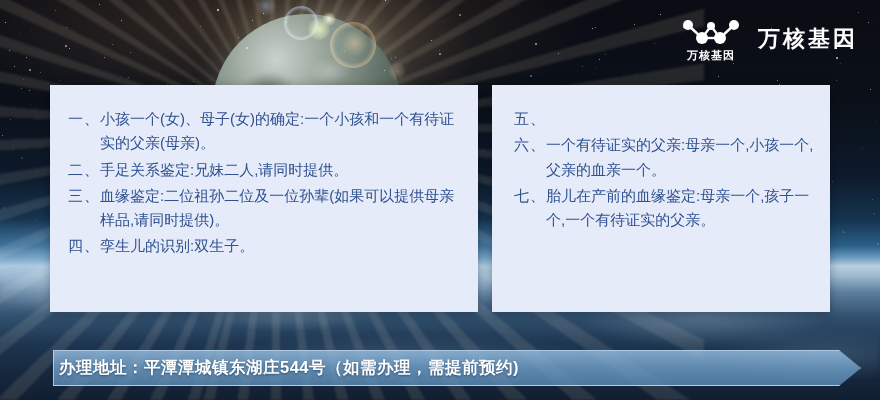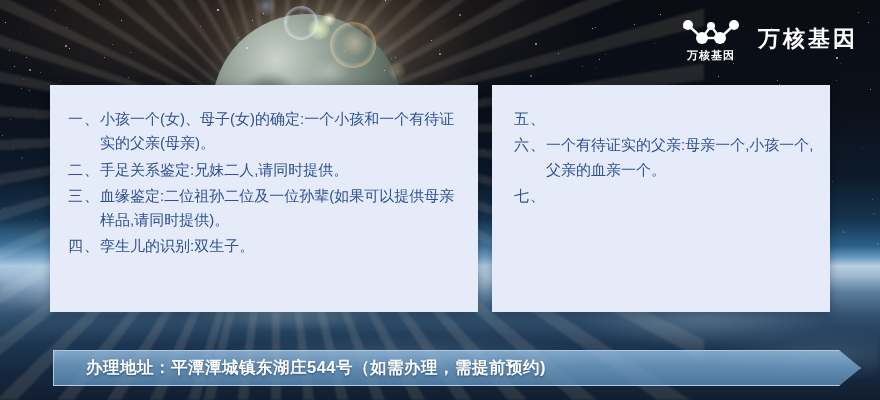--- a/index.html
+++ b/index.html
@@ -175,21 +175,20 @@
     clip-path:polygon(0 0, calc(100% - 22px) 0, 100% 50%, calc(100% - 22px) 100%, 0 100%);
   }
   .addr-text {
     position:absolute; inset:0;
     display:flex; align-items:center;
     padding-left:6px;
     color:#ffffff; font-size:16.5px; font-weight:700;
     letter-spacing:.5px;
     text-shadow:0 1px 2px rgba(20,40,70,.55);
     white-space:nowrap;
-    margin-left:27px;
   }
 </style>
 </head>
 <body>
 
 <div id="stage">
 
   <div class="bg-space"></div>
   <div class="bg-rays"></div>
   <div class="bg-sunglow"></div>
@@ -488,20 +487,21 @@
     <div class="panel right">
       <div class="item">
         <span class="item-num">五、</span>
       </div>
       <div class="item">
         <span class="item-num">六、</span>
         <span class="item-text">一个有待证实的父亲:母亲一个,小孩一个,父亲的血亲一个。</span>
       </div>
       <div class="item">
         <span class="item-num">七、</span>
+        <span class="item-text">胎儿在产前的血缘鉴定:母亲一个,孩子一个,一个有待证实的父亲。</span>
       </div>
     </div>
 
   </div>
 
   <div class="addr-wrap">
     <div class="addr-shape"></div>
     <div class="addr-text">办理地址：平潭潭城镇东湖庄544号（如需办理，需提前预约)</div>
   </div>
 

